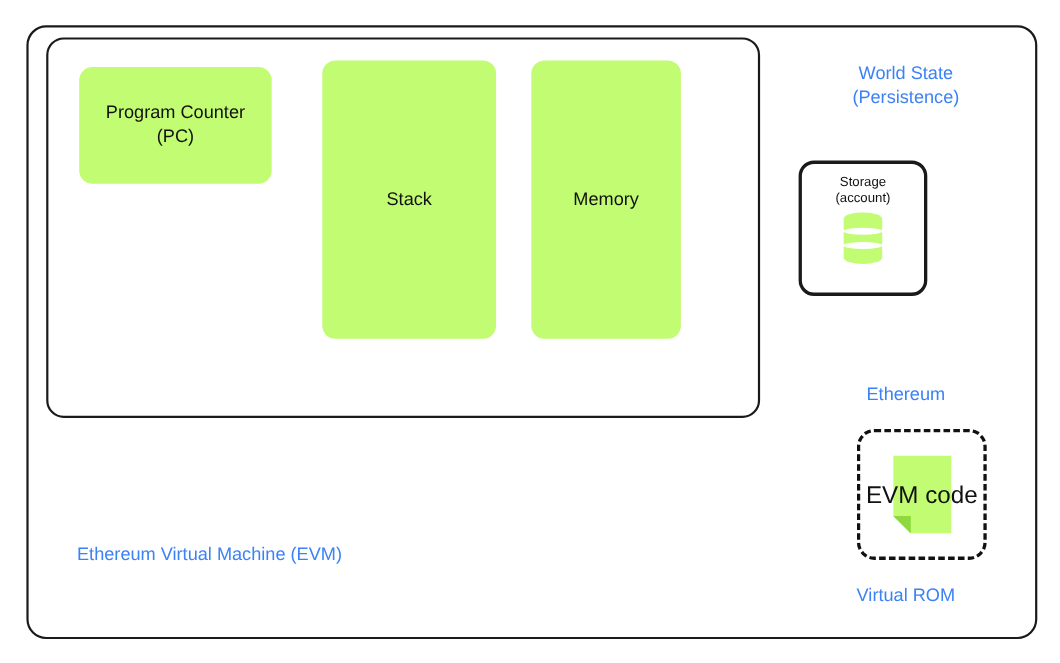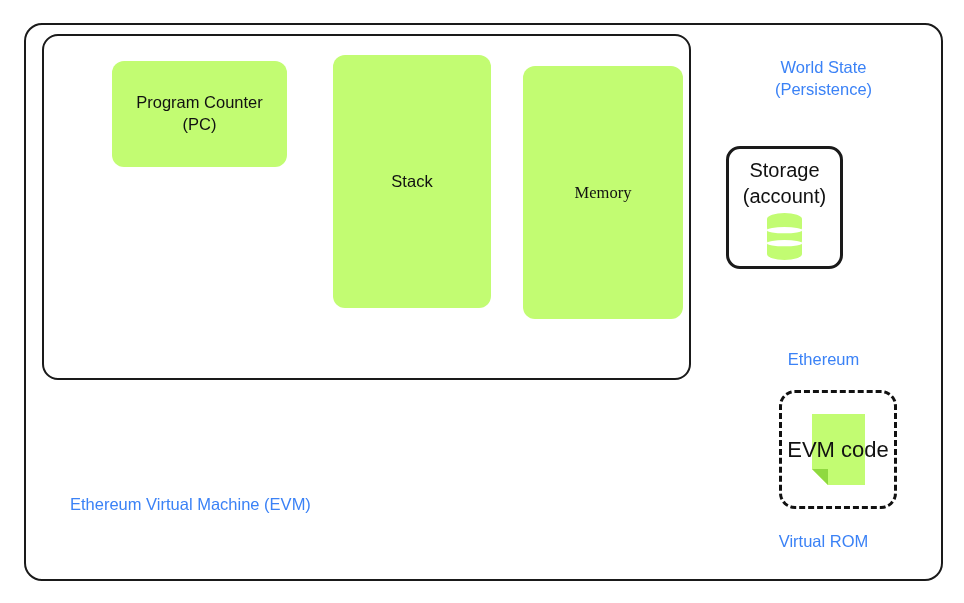--- a/index.html
+++ b/index.html
@@ -65,26 +65,25 @@
     border-radius: 12px;
     display: flex;
     align-items: center;
     justify-content: center;
     text-align: center;
     font-size: 16.5px;
     line-height: 1.32;
     color: #111111;
     box-sizing: border-box;
     padding: 4px 8px;
-    margin-left: 40px;
   }
   #tile-pc      { left: 72px;  top: 61px;  width: 175px; height: 106px; }
   #tile-gas     { left: 72px;  top: 199px; width: 175px; height: 104px; }
   #tile-stack   { left: 293px; top: 55px;  width: 158px; height: 253px; }
-  #tile-memory  { left: 483px; top: 66px;  width: 160px; height: 253px; font-family: Liberation Serif, serif; }
+  #tile-memory  { left: 483px; top: 55px;  width: 136px; height: 253px; }
 
   
   .label {
     position: absolute;
     font-size: 16.5px;
     line-height: 1.36;
     color: #3b82f6;
     white-space: pre;
   }
   .label.centered {
@@ -102,21 +101,21 @@
     position: absolute;
     inset: 0;
     display: flex;
     flex-direction: column;
     align-items: center;
     justify-content: flex-start;
     padding-top: 9px;
     box-sizing: border-box;
   }
   .inner-caption {
-    font-size: 20px;
+    font-size: 12px;
     line-height: 1.28;
     text-align: center;
     color: #111111;
   }
   .db-icon {
     margin-top: 4px;
     display: block;
   }
 
   

